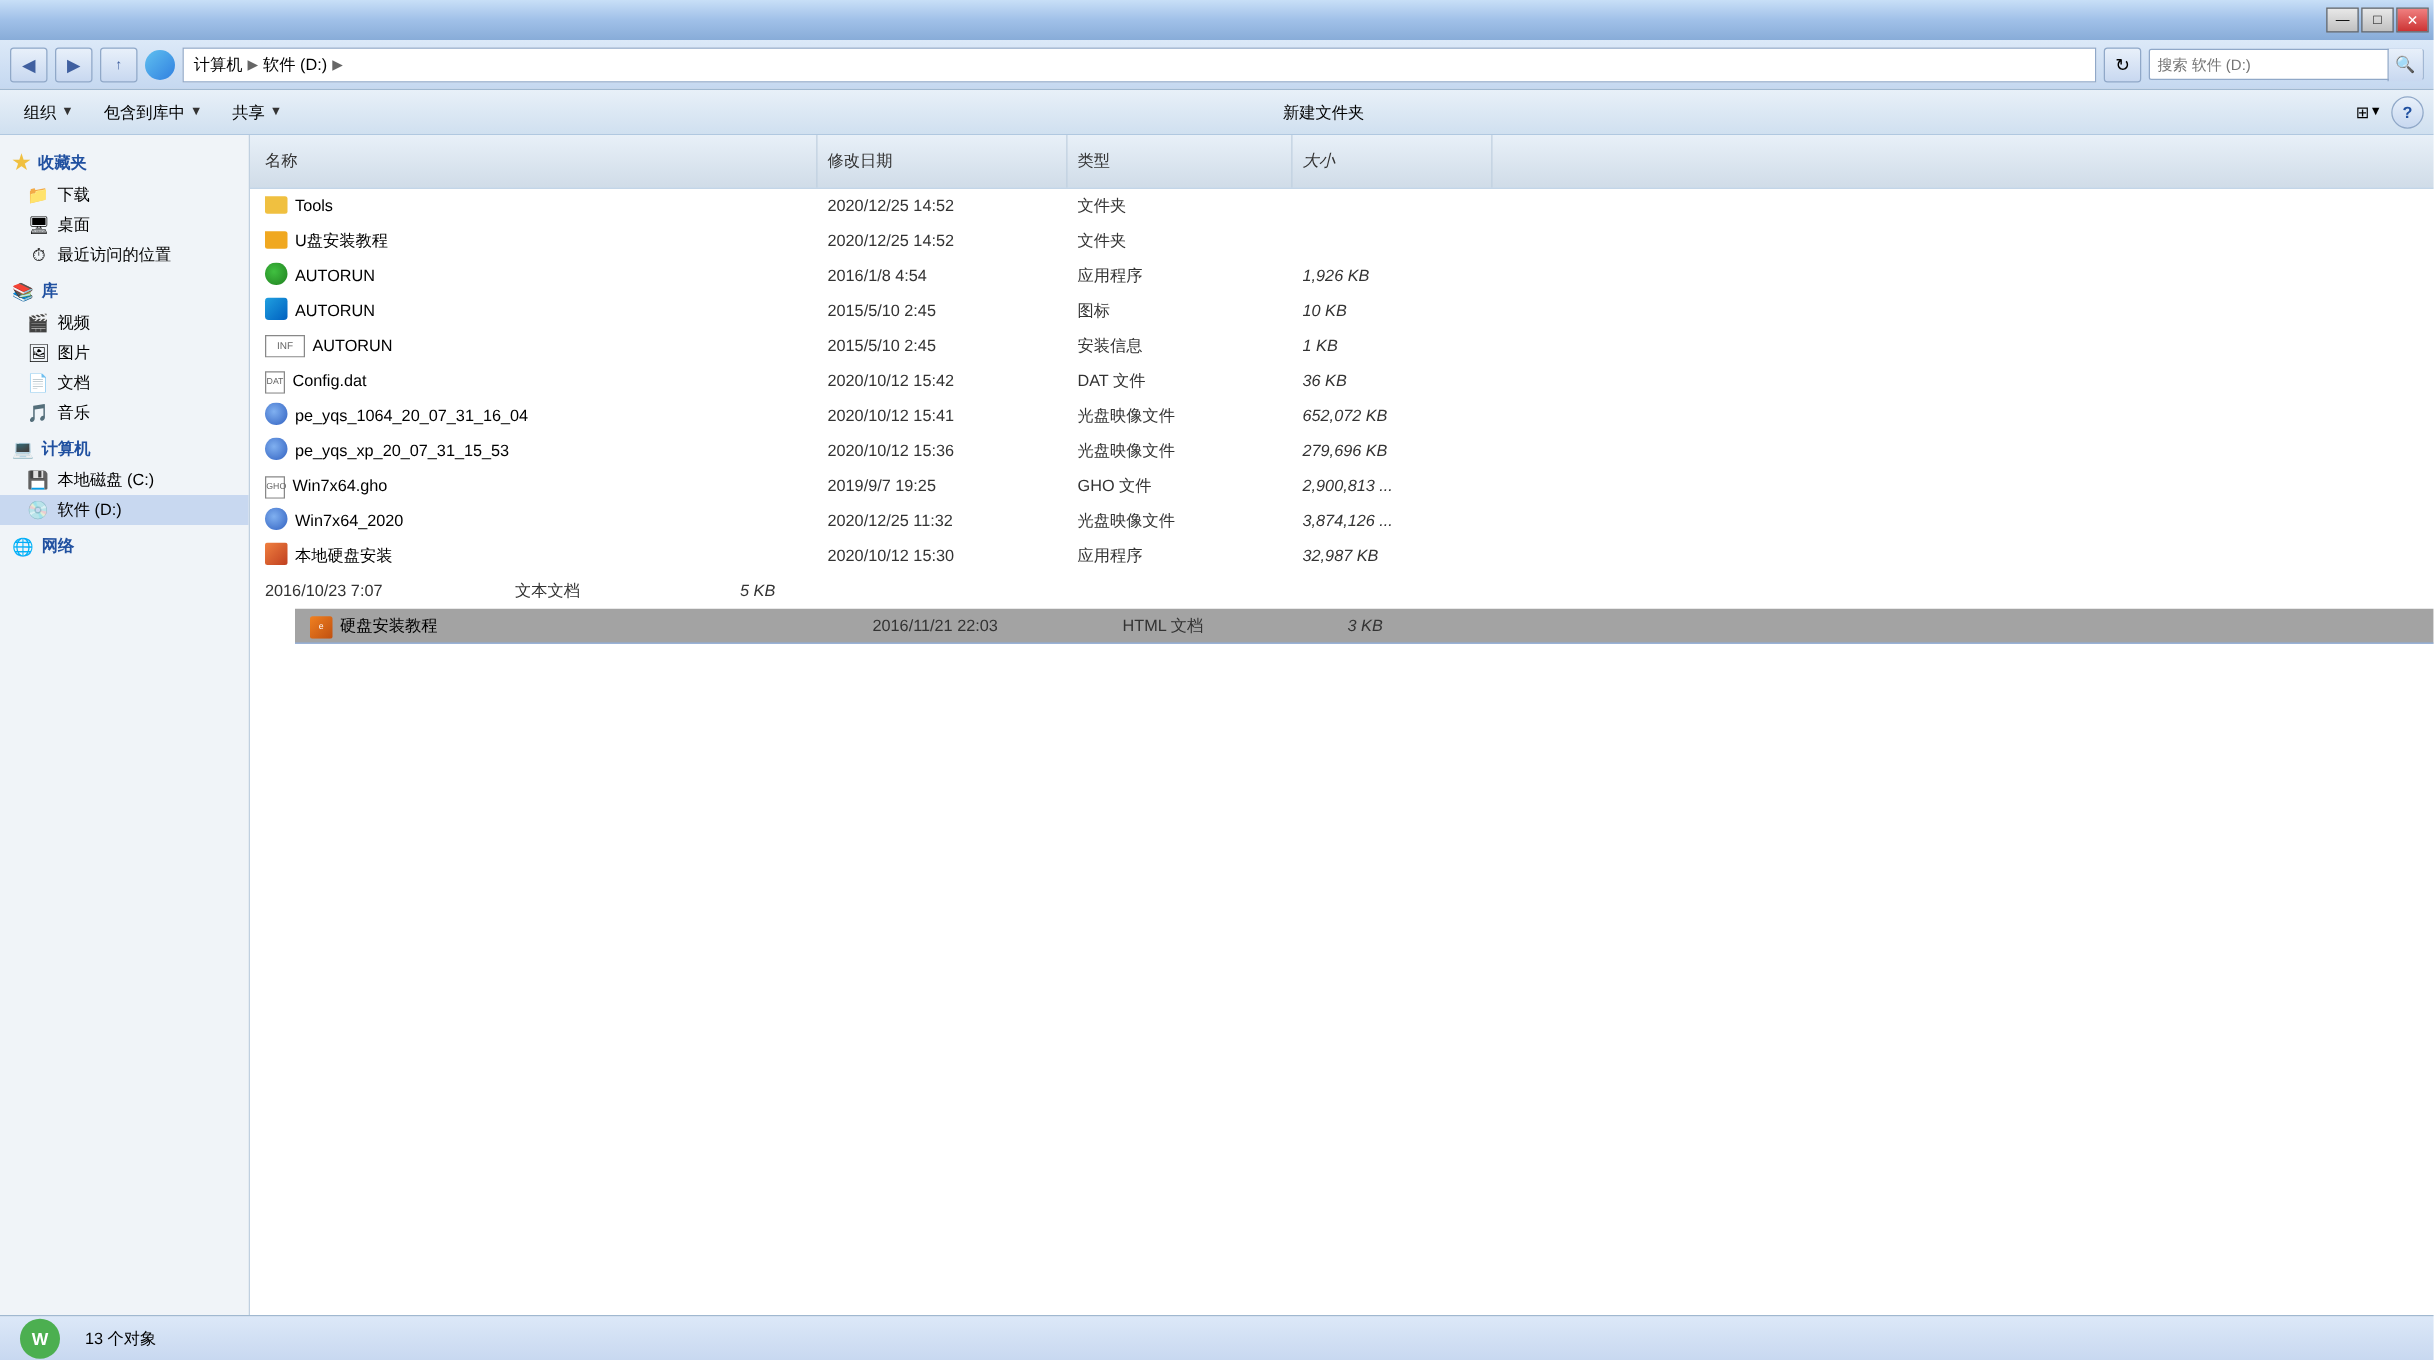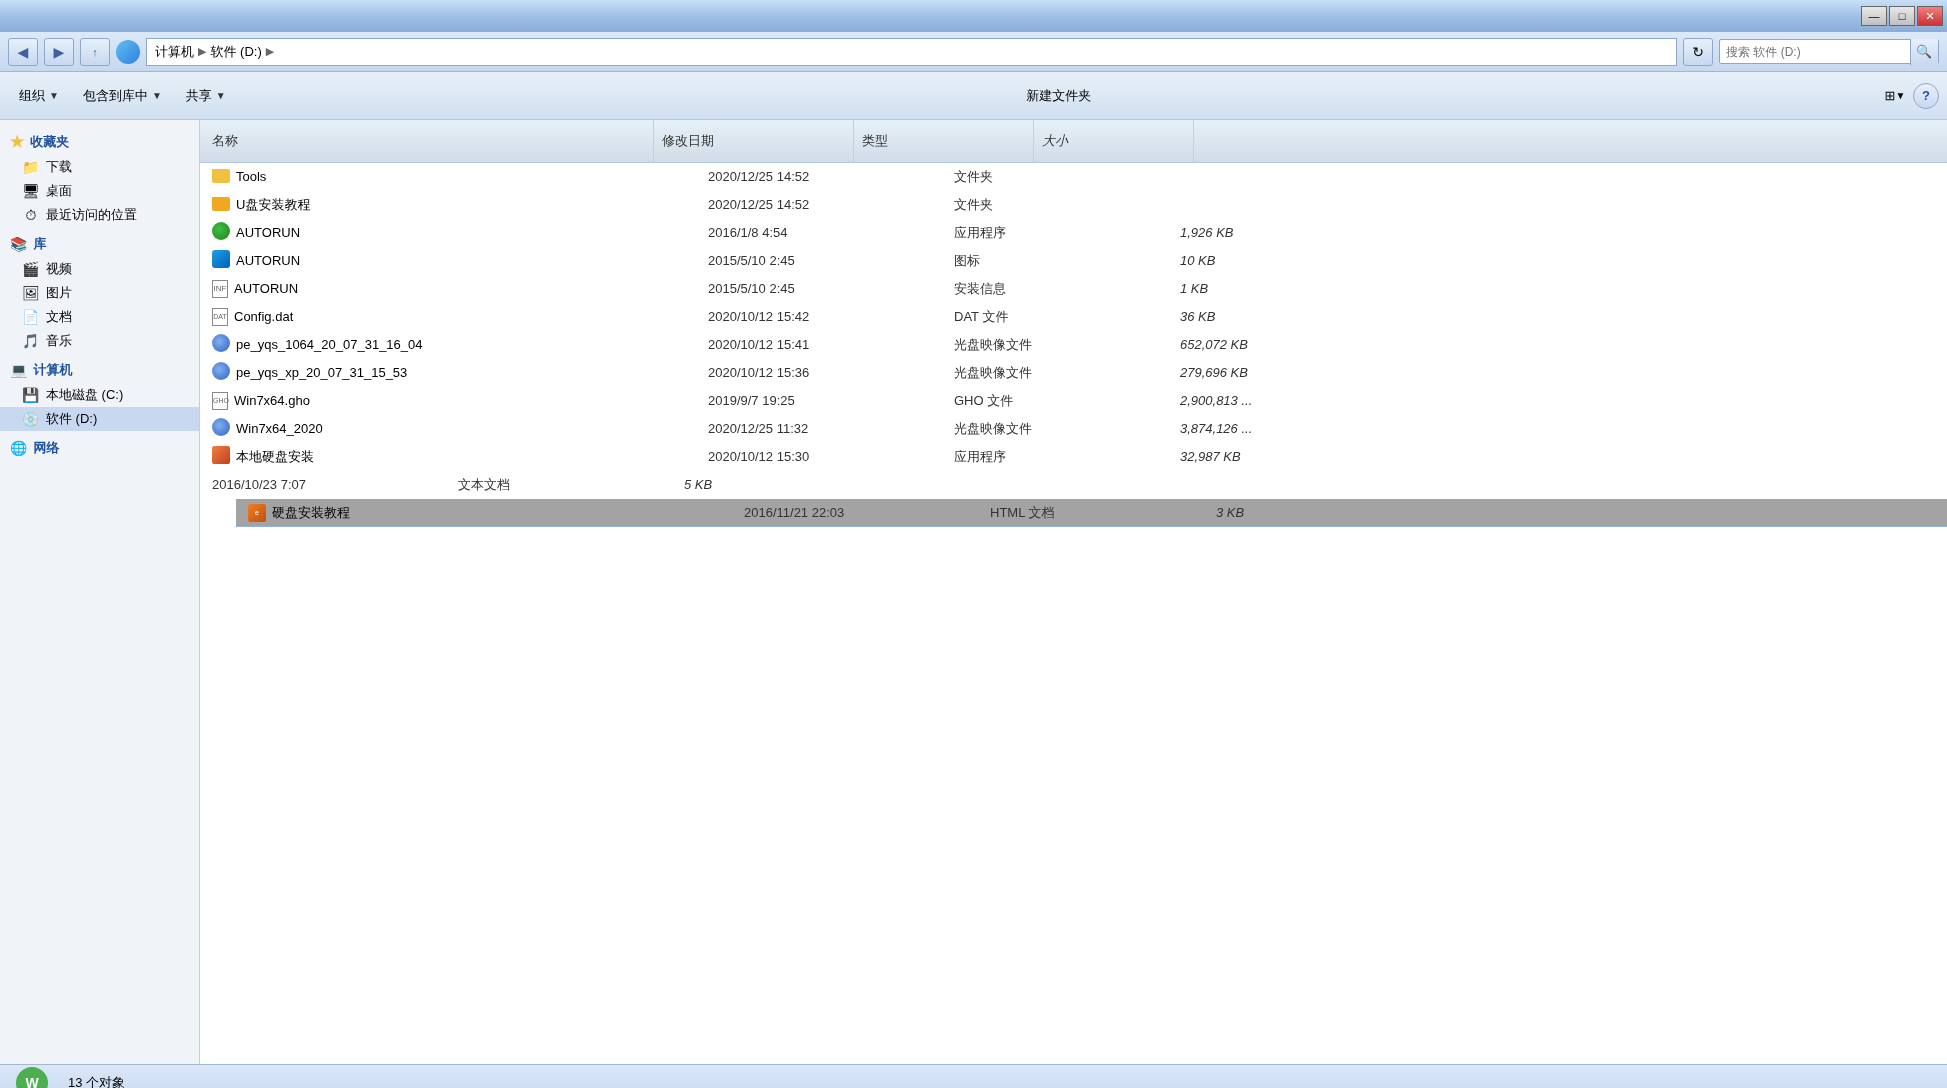--- a/index.html
+++ b/index.html
@@ -112,21 +112,21 @@
       border-radius: 3px;
       cursor: pointer;
       display: flex;
       align-items: center;
       justify-content: center;
       font-size: 14px;
     }
 
     
     .toolbar {
-      height: 48px;
+      height: 36px;
       background: linear-gradient(to bottom, #e8f0f8, #d0e0f0);
       display: flex;
       align-items: center;
       padding: 16px 8px;
       gap: 2px;
       border-bottom: 1px solid #b0c8e0;
     }
     .toolbar-btn {
       height: 28px;
       padding: 0 10px;
@@ -261,21 +261,20 @@
       flex: 1;
       overflow-y: auto;
     }
     .file-row {
       display: flex;
       align-items: center;
       height: 28px;
       padding: 12px 4px;
       cursor: pointer;
       border-bottom: 1px solid transparent;
-      gap: 46px;
     }
     .file-row.selected { background: #a3a3a3; border-bottom: 1px solid #90b0e0; margin-left: 36px; }
     .file-cell {
       padding: 0 8px;
       font-size: 13px;
       white-space: nowrap;
       overflow: hidden;
       text-overflow: ellipsis;
     }
     .file-cell.name {
@@ -476,21 +475,21 @@
     <div class="file-cell name">
       <span><span style="display:inline-block;width:18px;height:18px;background:linear-gradient(135deg,#20a0e0,#0060c0);border-radius:3px;"></span></span>
       <span>AUTORUN</span>
     </div>
     <div class="file-cell date">2015/5/10 2:45</div>
     <div class="file-cell type">图标</div>
     <div class="file-cell size">10 KB</div>
   </div>
         <div class="file-row">
     <div class="file-cell name">
-      <span><span style="display:inline-block;width:16px;height:18px;background:#fff;border:1px solid #888;font-size:8px;text-align:center;line-height:16px;color:#666;">INF</span></span>
+      <span><span style="display:inline-block;width:32px;height:18px;background:#fff;border:1px solid #888;font-size:8px;text-align:center;line-height:16px;color:#666;">INF</span></span>
       <span>AUTORUN</span>
     </div>
     <div class="file-cell date">2015/5/10 2:45</div>
     <div class="file-cell type">安装信息</div>
     <div class="file-cell size">1 KB</div>
   </div>
         <div class="file-row">
     <div class="file-cell name">
       <span><span style="display:inline-block;width:16px;height:18px;background:#fff;border:1px solid #888;font-size:7px;text-align:center;line-height:16px;color:#666;">DAT</span></span>
       <span>Config.dat</span>

